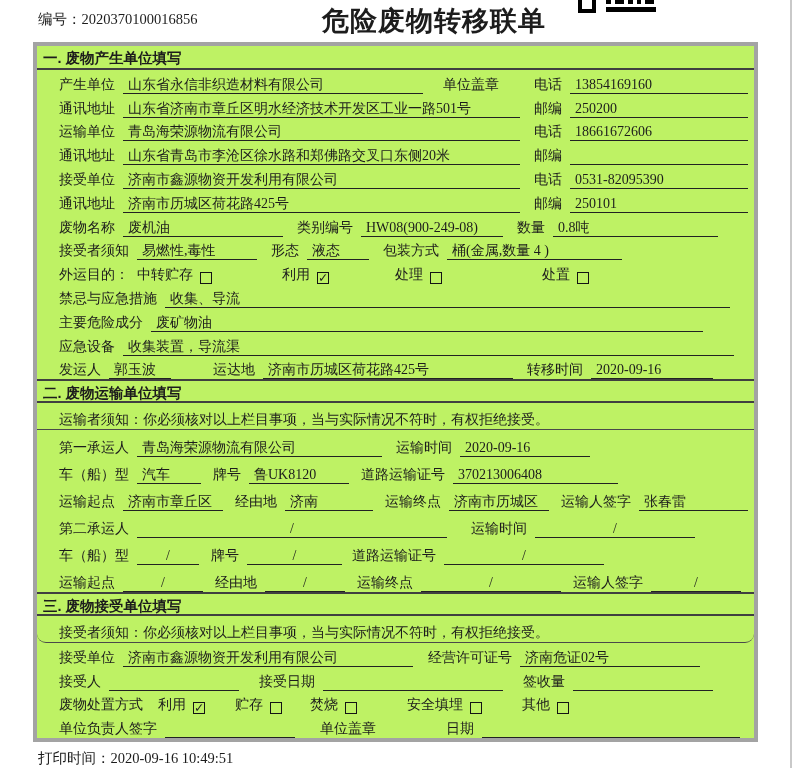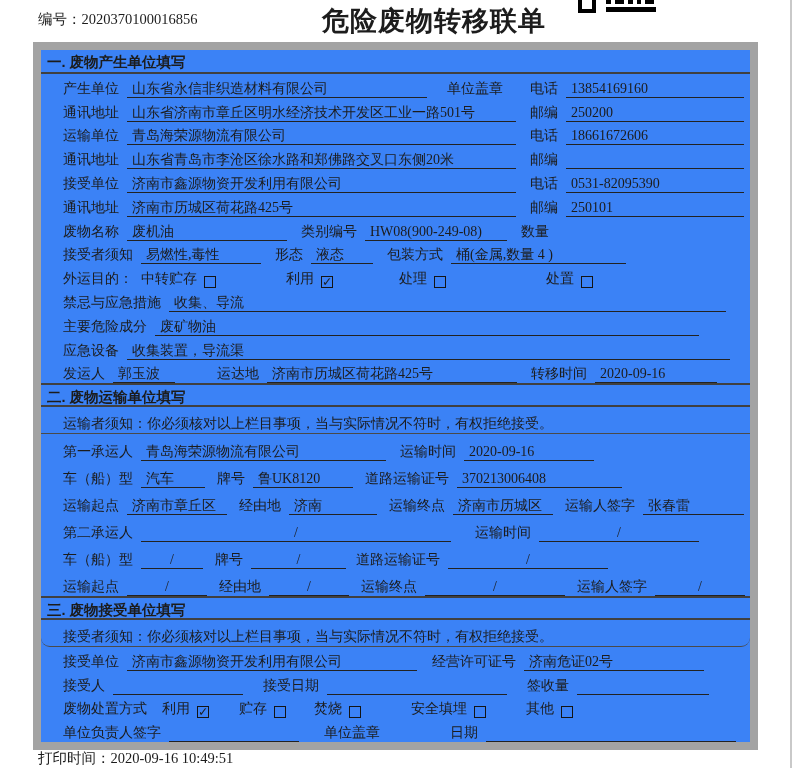--- a/index.html
+++ b/index.html
@@ -12,21 +12,21 @@
     position:relative;
     overflow:hidden;
   }
   .page-edge { position:absolute; top:0; right:4px; width:2px; height:768px; background:#c9c9c9; }
   .serial { position:absolute; left:38px; top:10px; font-size:14.5px; white-space:nowrap; }
   .doc-title {
     position:absolute; left:322px; top:3px; font-size:27px; font-weight:bold;
     font-family:Liberation Sans, sans-serif; white-space:nowrap; letter-spacing:1px;
   }
   .qr { position:absolute; left:578px; top:0; }
-  .form { position:absolute; left:33px; top:42px; width:725px; border:8px solid #a3a3a3; background:#3b82f6; }
+  .form { position:absolute; left:33px; top:42px; width:725px; border:4px solid #a3a3a3; background:#bef264; }
   .sec-h {
     font-family:"Liberation Sans","DejaVu Sans",sans-serif;
     font-weight:bold; font-size:14.5px; padding:3px 6px 3px 6px;
     border-bottom:2px solid #404040; height:24px;
   }
   .sec-h.mid { border-top:2px solid #404040; }
   .row { display:flex; align-items:flex-end; height:23.8px; padding:0 6px 0 22px; }
   .s2 .row { height:27px; }
   .s3 .row { height:23.7px;border-radius:9px; }
   .row.notice { border-bottom:1.5px solid #4a4a4a; height:27px; }
@@ -116,20 +116,21 @@
       <span class="lbl" style="margin-left:14px">邮编</span>
       <span class="val" style="width:178px">250101</span>
     </div>
 
     <div class="row">
       <span class="lbl">废物名称</span>
       <span class="val" style="width:160px">废机油</span>
       <span class="lbl" style="margin-left:14px">类别编号</span>
       <span class="val" style="width:142px">HW08(900-249-08)</span>
       <span class="lbl" style="margin-left:14px">数量</span>
+      <span class="val" style="width:165px">0.8吨</span>
     </div>
 
     <div class="row">
       <span class="lbl">接受者须知</span>
       <span class="val" style="width:120px">易燃性,毒性</span>
       <span class="lbl" style="margin-left:14px">形态</span>
       <span class="val" style="width:62px">液态</span>
       <span class="lbl" style="margin-left:14px">包装方式</span>
       <span class="val" style="width:175px">桶(金属,数量 4 )</span>
     </div>

